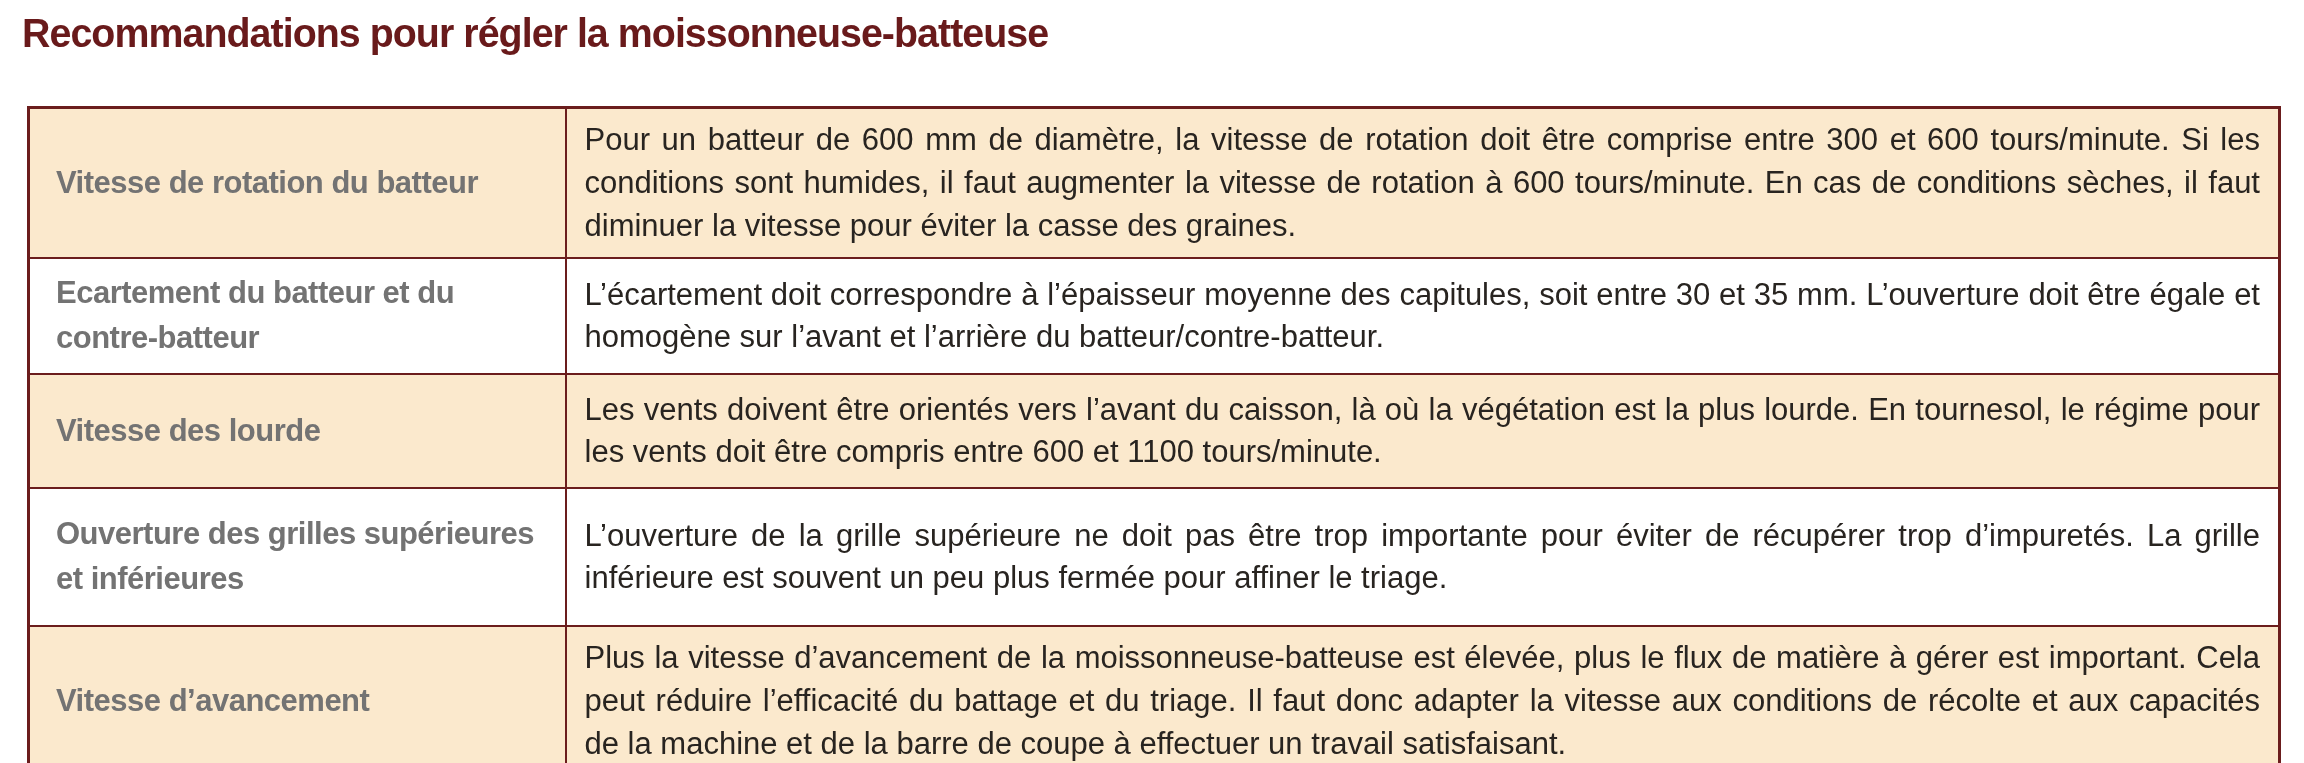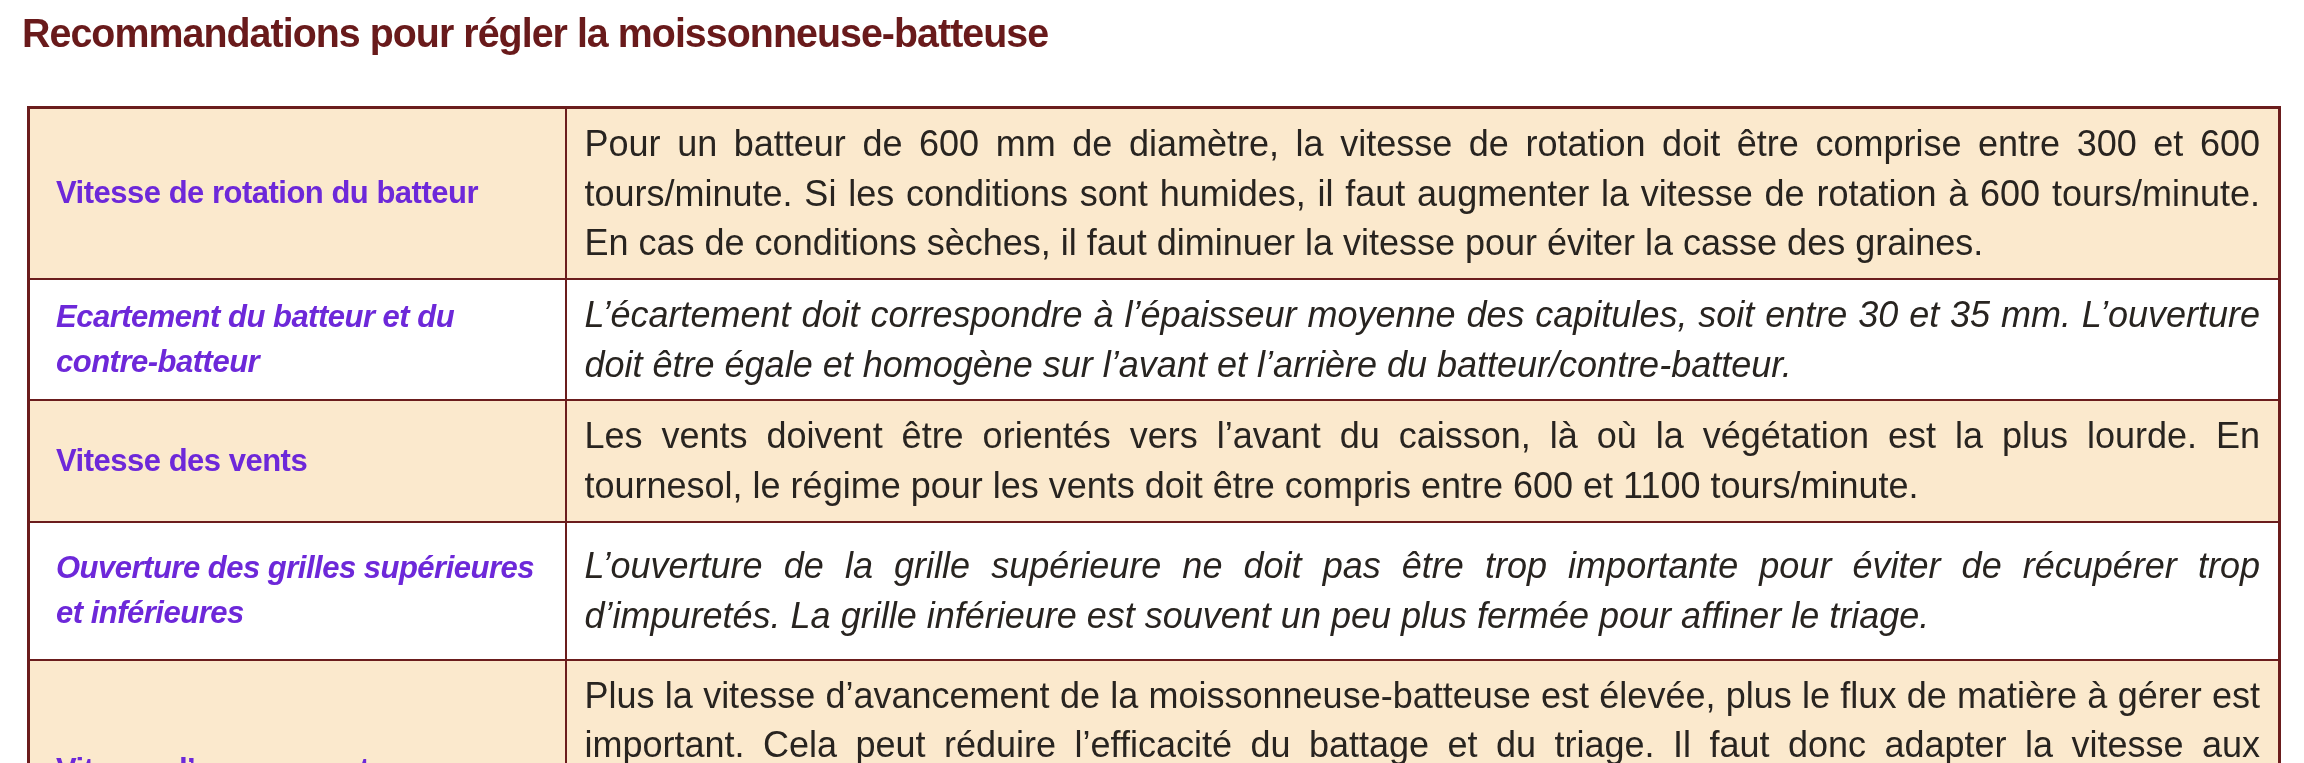--- a/index.html
+++ b/index.html
@@ -39,32 +39,32 @@
     table-layout: fixed;
     border: 3px solid #6b1d1d;
   }
   table.rec-table td {
     border: 2px solid #6b1d1d;
     vertical-align: middle;
   }
   col.c-label { width: 537px; }
   col.c-text  { width: 1714px; }
   tr.cream td { background: #fbe9cd; }
-  tr.white td { background: #ffffff; font-style: italic; }
+  tr.white td { background: #ffffff; }
   td.label-cell {
     padding: 8px 20px 8px 26px;
     font-weight: bold;
     font-size: 31px;
     line-height: 1.45;
-    color: #6d28d9;
+    color: #737373;
     letter-spacing: -0.5px;
   }
   td.text-cell {
     padding: 10px 18px 10px 18px;
-    font-size: 36px;
+    font-size: 31px;
     line-height: 1.38;
     color: #282420;
     text-align: justify;
   }
   tr.r0 { height: 142px; }
   tr.r1 { height: 116px; }
   tr.r2 { height: 114px; }
   tr.r3 { height: 138px; }
   tr.r4 { height: 148px; }
 </style>
@@ -82,21 +82,21 @@
     <tbody>
       <tr class="row cream r0">
         <td class="label-cell">Vitesse de rotation du batteur</td>
         <td class="text-cell">Pour un batteur de 600 mm de diamètre, la vitesse de rotation doit être comprise entre 300 et 600 tours/minute. Si les conditions sont humides, il faut augmenter la vitesse de rotation à 600 tours/minute. En cas de conditions sèches, il faut diminuer la vitesse pour éviter la casse des graines.</td>
       </tr>
       <tr class="row white r1">
         <td class="label-cell">Ecartement du batteur et du contre-batteur</td>
         <td class="text-cell">L’écartement doit correspondre à l’épaisseur moyenne des capitules, soit entre 30 et 35 mm. L’ouverture doit être égale et homogène sur l’avant et l’arrière du batteur/contre-batteur.</td>
       </tr>
       <tr class="row cream r2">
-        <td class="label-cell">Vitesse des vents</td>
+        <td class="label-cell">Vitesse des lourde</td>
         <td class="text-cell">Les vents doivent être orientés vers l’avant du caisson, là où la végétation est la plus lourde. En tournesol, le régime pour les vents doit être compris entre 600 et 1100 tours/minute.</td>
       </tr>
       <tr class="row white r3">
         <td class="label-cell">Ouverture des grilles supérieures et inférieures</td>
         <td class="text-cell">L’ouverture de la grille supérieure ne doit pas être trop importante pour éviter de récupérer trop d’impuretés. La grille inférieure est souvent un peu plus fermée pour affiner le triage.</td>
       </tr>
       <tr class="row cream r4">
         <td class="label-cell">Vitesse d’avancement</td>
         <td class="text-cell">Plus la vitesse d’avancement de la moissonneuse-batteuse est élevée, plus le flux de matière à gérer est important. Cela peut réduire l’efficacité du battage et du triage. Il faut donc adapter la vitesse aux conditions de récolte et aux capacités de la machine et de la barre de coupe à effectuer un travail satisfaisant.</td>
       </tr>

